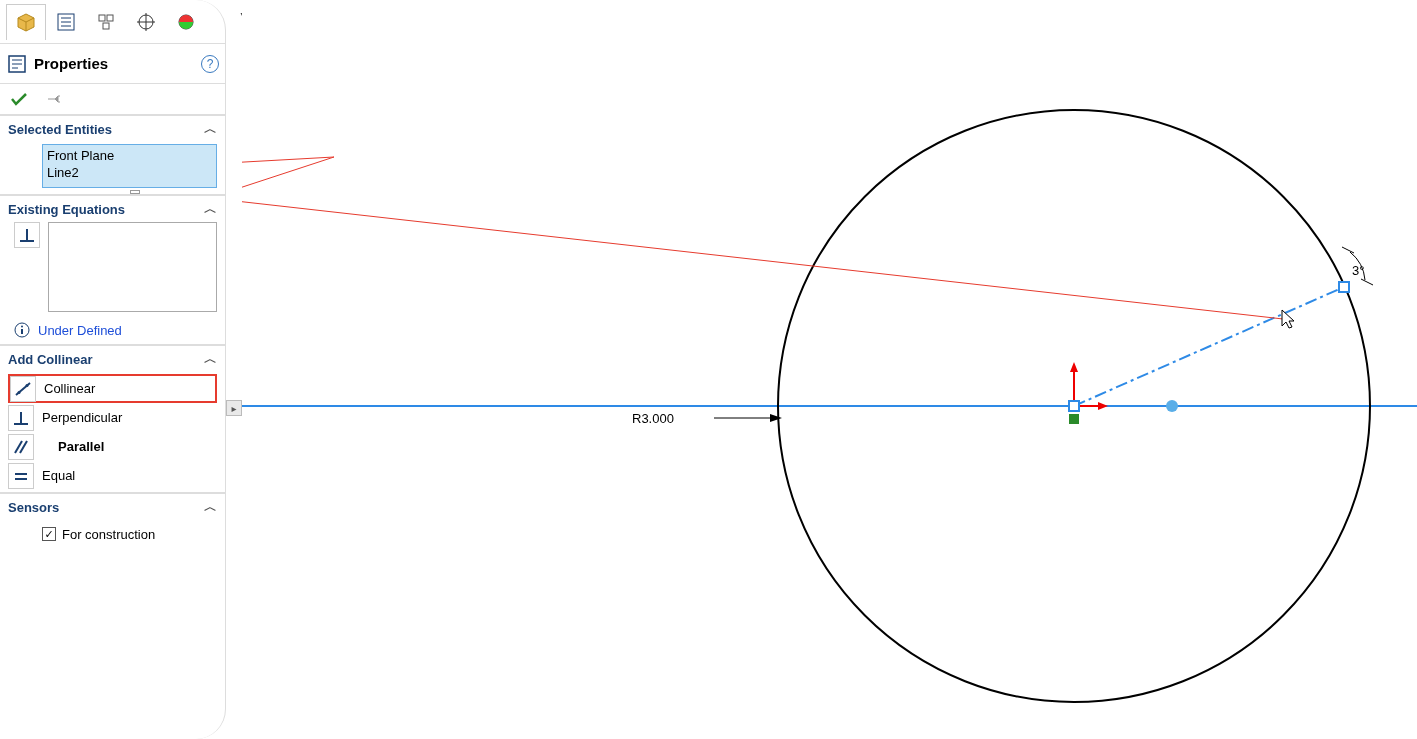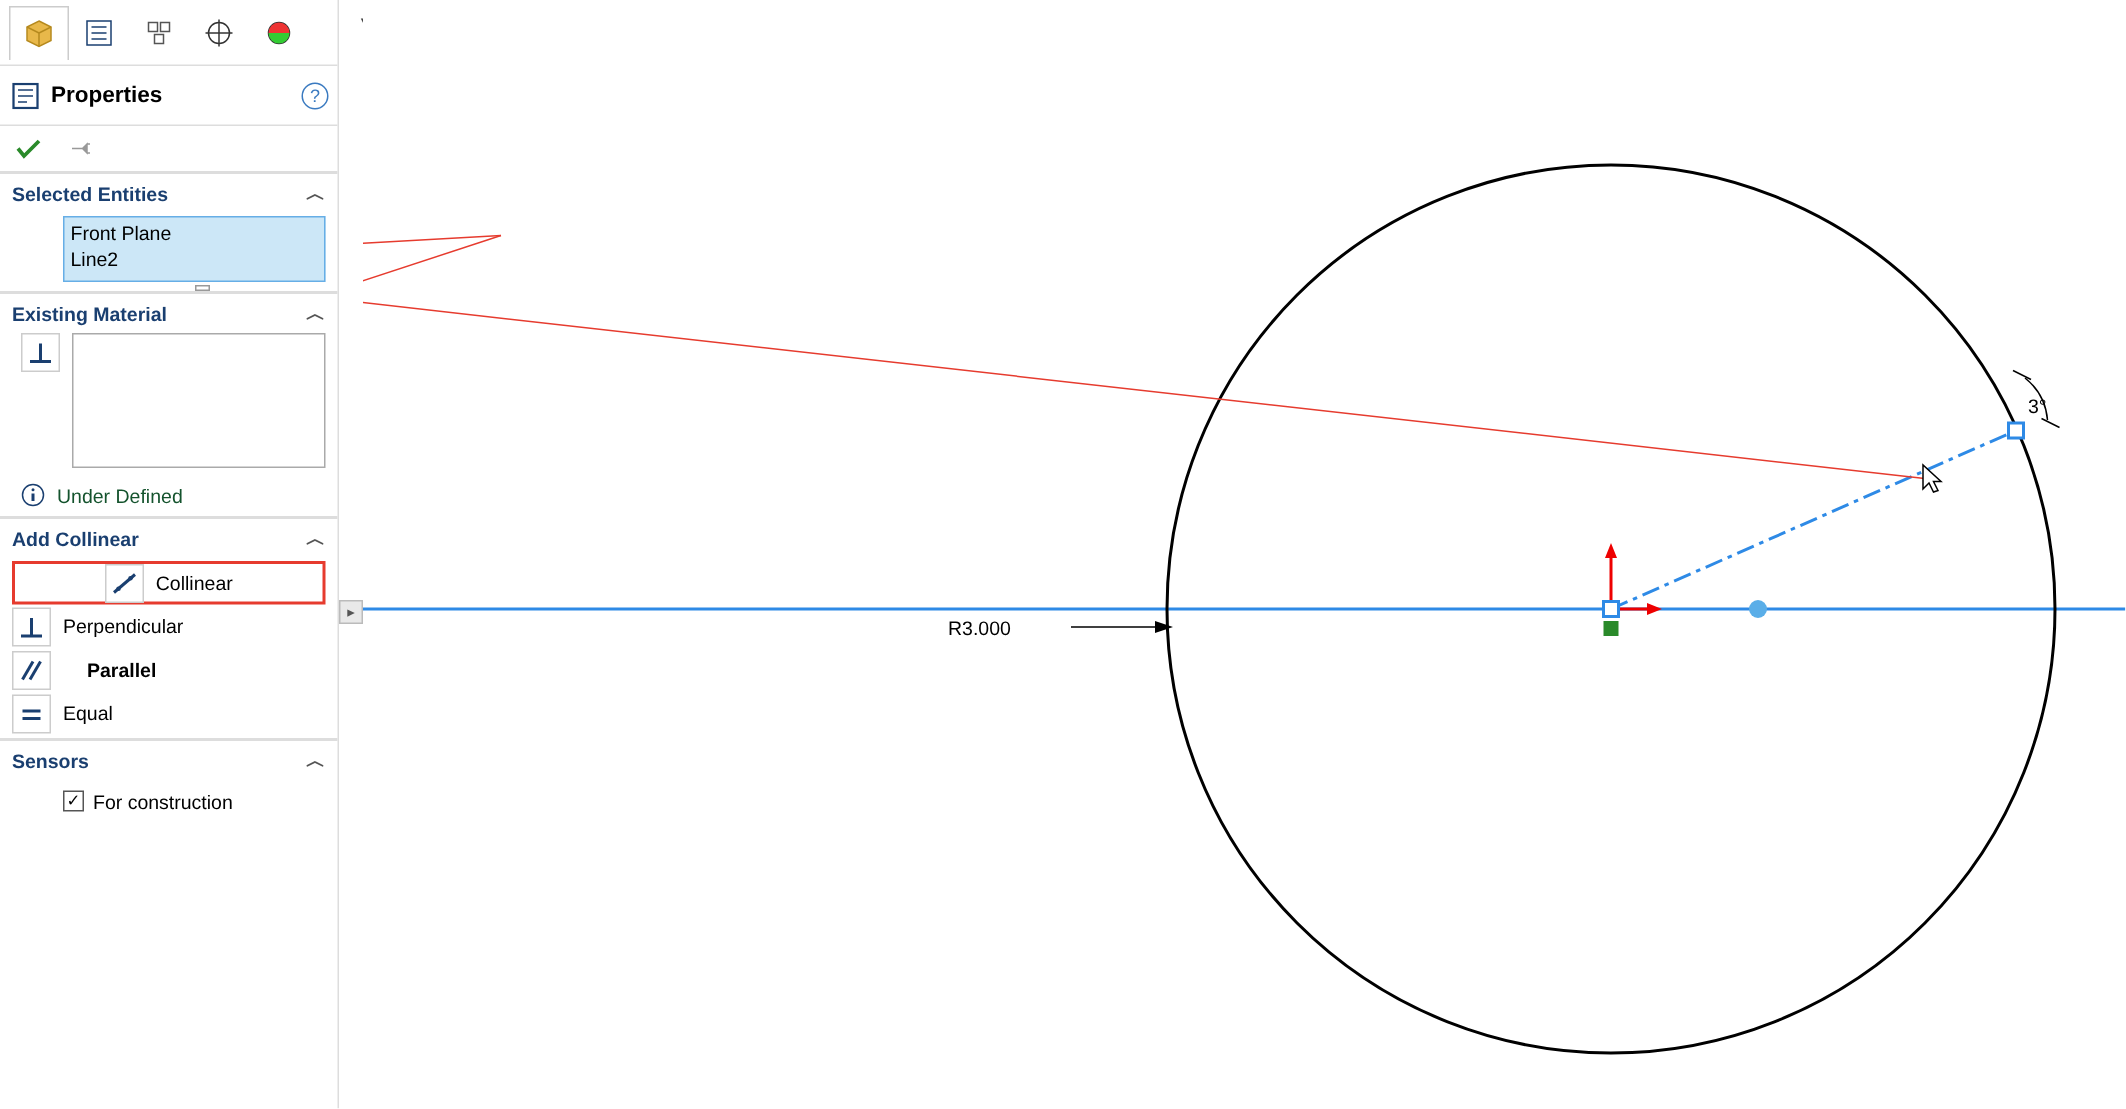--- a/index.html
+++ b/index.html
@@ -1,39 +1,39 @@
 <!DOCTYPE html>
 <html><head>
 <meta charset="utf-8">
 <style>
   * { box-sizing:border-box; font-family:"Segoe UI",Arial,sans-serif; font-size:13px; }
   body { margin:0; width:1417px; height:739px; background:#fff; overflow:hidden; position:relative; }
 
   
-  .panel { position:absolute; left:0; top:0; width:226px; height:739px; background:#fff; border-right:1px solid #ddd; }
+  .panel { position:absolute; left:0; top:0; width:226px; height:739px; background:#fff; border-right:1px solid #ddd;border-radius:30px; }
   .tabrow { display:flex; align-items:center; height:44px; border-bottom:1px solid #ddd; padding:0 6px; gap:0; }
   .tabbtn { width:40px; height:36px; display:flex; align-items:center; justify-content:center; border:1px solid transparent; border-bottom:none; }
   .tabbtn.active { border-color:#ccc; background:#fff; }
   .hdr { display:flex; align-items:center; height:40px; padding:4px 6px; border-bottom:1px solid #ddd; }
   .hdr .ico { width:22px; height:22px; margin-right:6px; display:flex; align-items:center; justify-content:center; }
   .hdr .title { flex:1; font-weight:bold; font-size:15px; }
   .help { width:18px; height:18px; border:1px solid #3a7ac0; border-radius:50%; color:#3a7ac0; font-size:12px; display:flex; align-items:center; justify-content:center; cursor:pointer; }
   .actrow { display:flex; align-items:center; height:30px; padding:2px 10px; gap:18px; }
   .sect { border-top:2px solid #ddd; }
   .secthdr { display:flex; align-items:center; height:26px; padding:4px 8px; color:#1a3f70; font-weight:bold;text-align:right; }
   .secthdr .chev { margin-left:auto; color:#555; }
   .selbox { margin:2px 8px 6px 42px; height:44px; background:#cce7f7; border:1px solid #66aee6; padding:2px 4px; line-height:17px; position:relative; }
   .drag { position:absolute; left:50%; bottom:-7px; width:10px; height:4px; background:#fff; border:1px solid #999; }
   .relico { width:26px; height:26px; border:1px solid #ccc; display:flex; align-items:center; justify-content:center; margin-right:8px; background:#fff; }
   .exrow { display:flex; align-items:flex-start; padding:0 8px 4px 14px; }
   .exbox { flex:1; height:90px; border:1px solid #aaa; background:#fff; }
-  .info { display:flex; align-items:center; height:28px; padding:4px 8px 4px 14px; gap:8px; color:#14532d; }
+  .info { display:flex; align-items:center; height:28px; padding:4px 8px 4px 14px; gap:8px; color:#1d4ed8; }
   .addlist { padding:2px 8px; }
   .addrow { display:flex; align-items:center; height:29px; cursor:pointer; }
-  .addrow.hl { border:2px solid #e63b2e;justify-content:center; }
+  .addrow.hl { border:2px solid #e63b2e; }
   .addrow.bold span.lbl { font-weight:bold;padding-left:16px; }
   .optrow { display:flex; align-items:center; height:28px; padding:4px 8px 4px 42px; gap:6px; }
   .cb { width:14px; height:14px; border:1px solid #555; display:inline-flex; align-items:center; justify-content:center; font-size:11px; line-height:11px; }
 
   
   .tree { position:absolute; left:236px; top:0; width:200px; padding-top:2px; }
   .tn { display:flex; align-items:center; height:24px; white-space:nowrap; cursor:pointer; }
   .tn .exp { width:14px; text-align:center; color:#444; font-size:10px; }
   .tn .ic { width:20px; height:18px; display:flex; align-items:center; justify-content:center; margin-right:2px; }
   .tn.gray { color:#999; }
@@ -123,21 +123,21 @@
     </div>
     <div class="selbox">
       <div>Front Plane</div>
       <div>Line2</div>
       <div class="drag"></div>
     </div>
   </div>
 
   <div class="sect">
     <div class="secthdr">
-      <span>Existing Material</span>
+      <span>Existing Equations</span>
       <span class="chev">︿</span>
     </div>
     <div class="exrow">
       <div class="relico">
         <svg width="18" height="18" viewBox="0 0 18 18">
             <line x1="2" y1="15" x2="16" y2="15" stroke="#1a3f70" stroke-width="2"></line>
             <line x1="9" y1="15" x2="9" y2="3" stroke="#1a3f70" stroke-width="2"></line>
           </svg>
       </div>
       <div class="exbox"></div>

